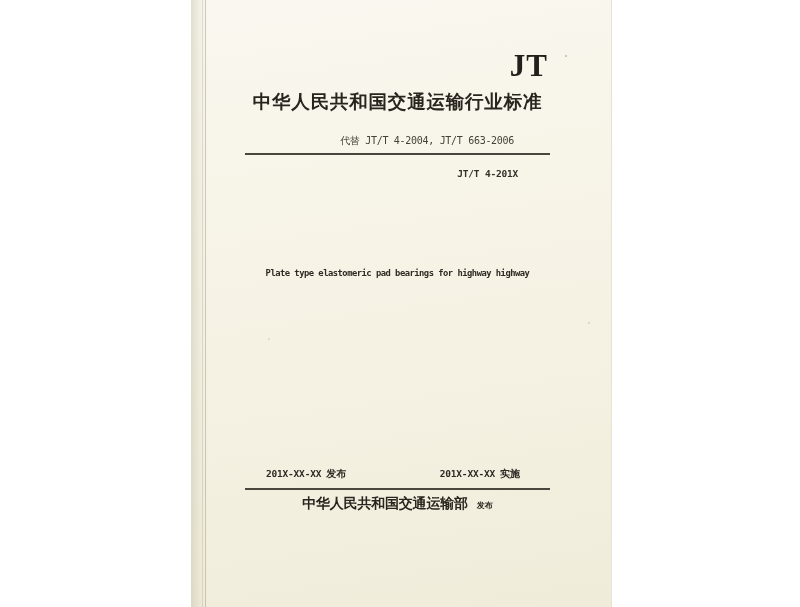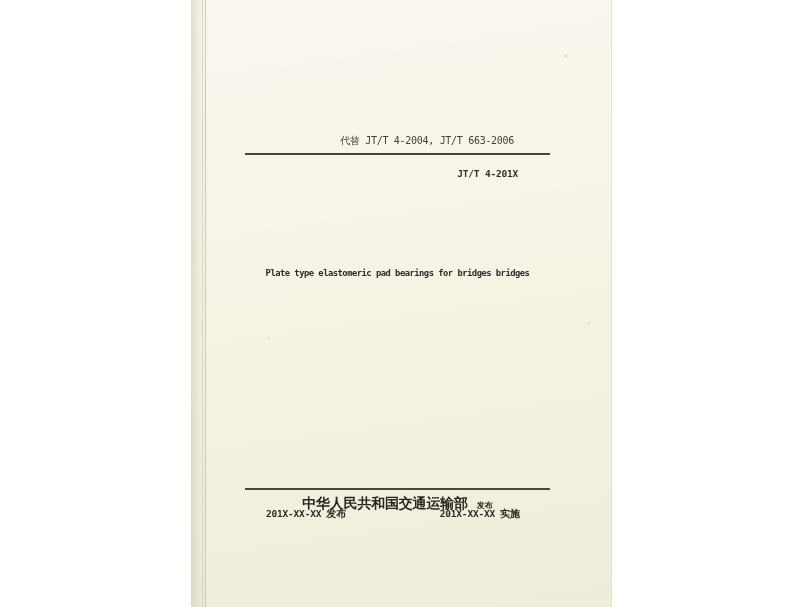--- a/index.html
+++ b/index.html
@@ -85,21 +85,20 @@
   .draft-note {
     top: 287px; text-align: center;
     font-weight: 700; font-size: 10.5px; line-height: 14px;
     letter-spacing: 0.5px; color: #29251e;
   }
   .dates-row {
     top: 463px;
     display: flex; justify-content: space-between; align-items: baseline;
     padding: 0 30px 0 21px;
     color: #2e2a24;
-    margin-top: 40px;
   }
   .date-value {
     font-family: "DejaVu Sans Mono", monospace;
     font-weight: 700; font-size: 9.5px; letter-spacing: -0.2px;
   }
   .date-label {
     font-weight: 700; font-size: 10px; margin-left: 5px;
   }
   .publisher-line {
     top: 494px; text-align: center; white-space: nowrap;
@@ -125,30 +124,32 @@
     <div class="page-left-shade"></div>
     <div class="page-edge-line-a"></div>
     <div class="page-edge-line-b"></div>
 
     <div class="speck" style="left:374px; top:55px;"></div>
     <div class="speck" style="left:397px; top:322px; opacity:0.6;"></div>
     <div class="speck" style="left:77px; top:338px; opacity:0.5;"></div>
 
     <div class="content">
 
+      <div class="jt-logo">JT</div>
 
+      <div class="std-class">中华人民共和国交通运输行业标准</div>
 
       <div class="std-number">JT/T 4-201X</div>
 
       <div class="replaces">代替 JT/T 4-2004, JT/T 663-2006</div>
 
       <div class="rule rule-top"></div>
 
 
-      <div class="title-en">Plate type elastomeric pad bearings for bridges bridges</div>
+      <div class="title-en">Plate type elastomeric pad bearings for highway highway</div>
 
 
       <div class="dates-row">
         <span>
           <span class="date-value">201X-XX-XX</span><span class="date-label">发布</span>
         </span>
         <span>
           <span class="date-value">201X-XX-XX</span><span class="date-label">实施</span>
         </span>
       </div>

